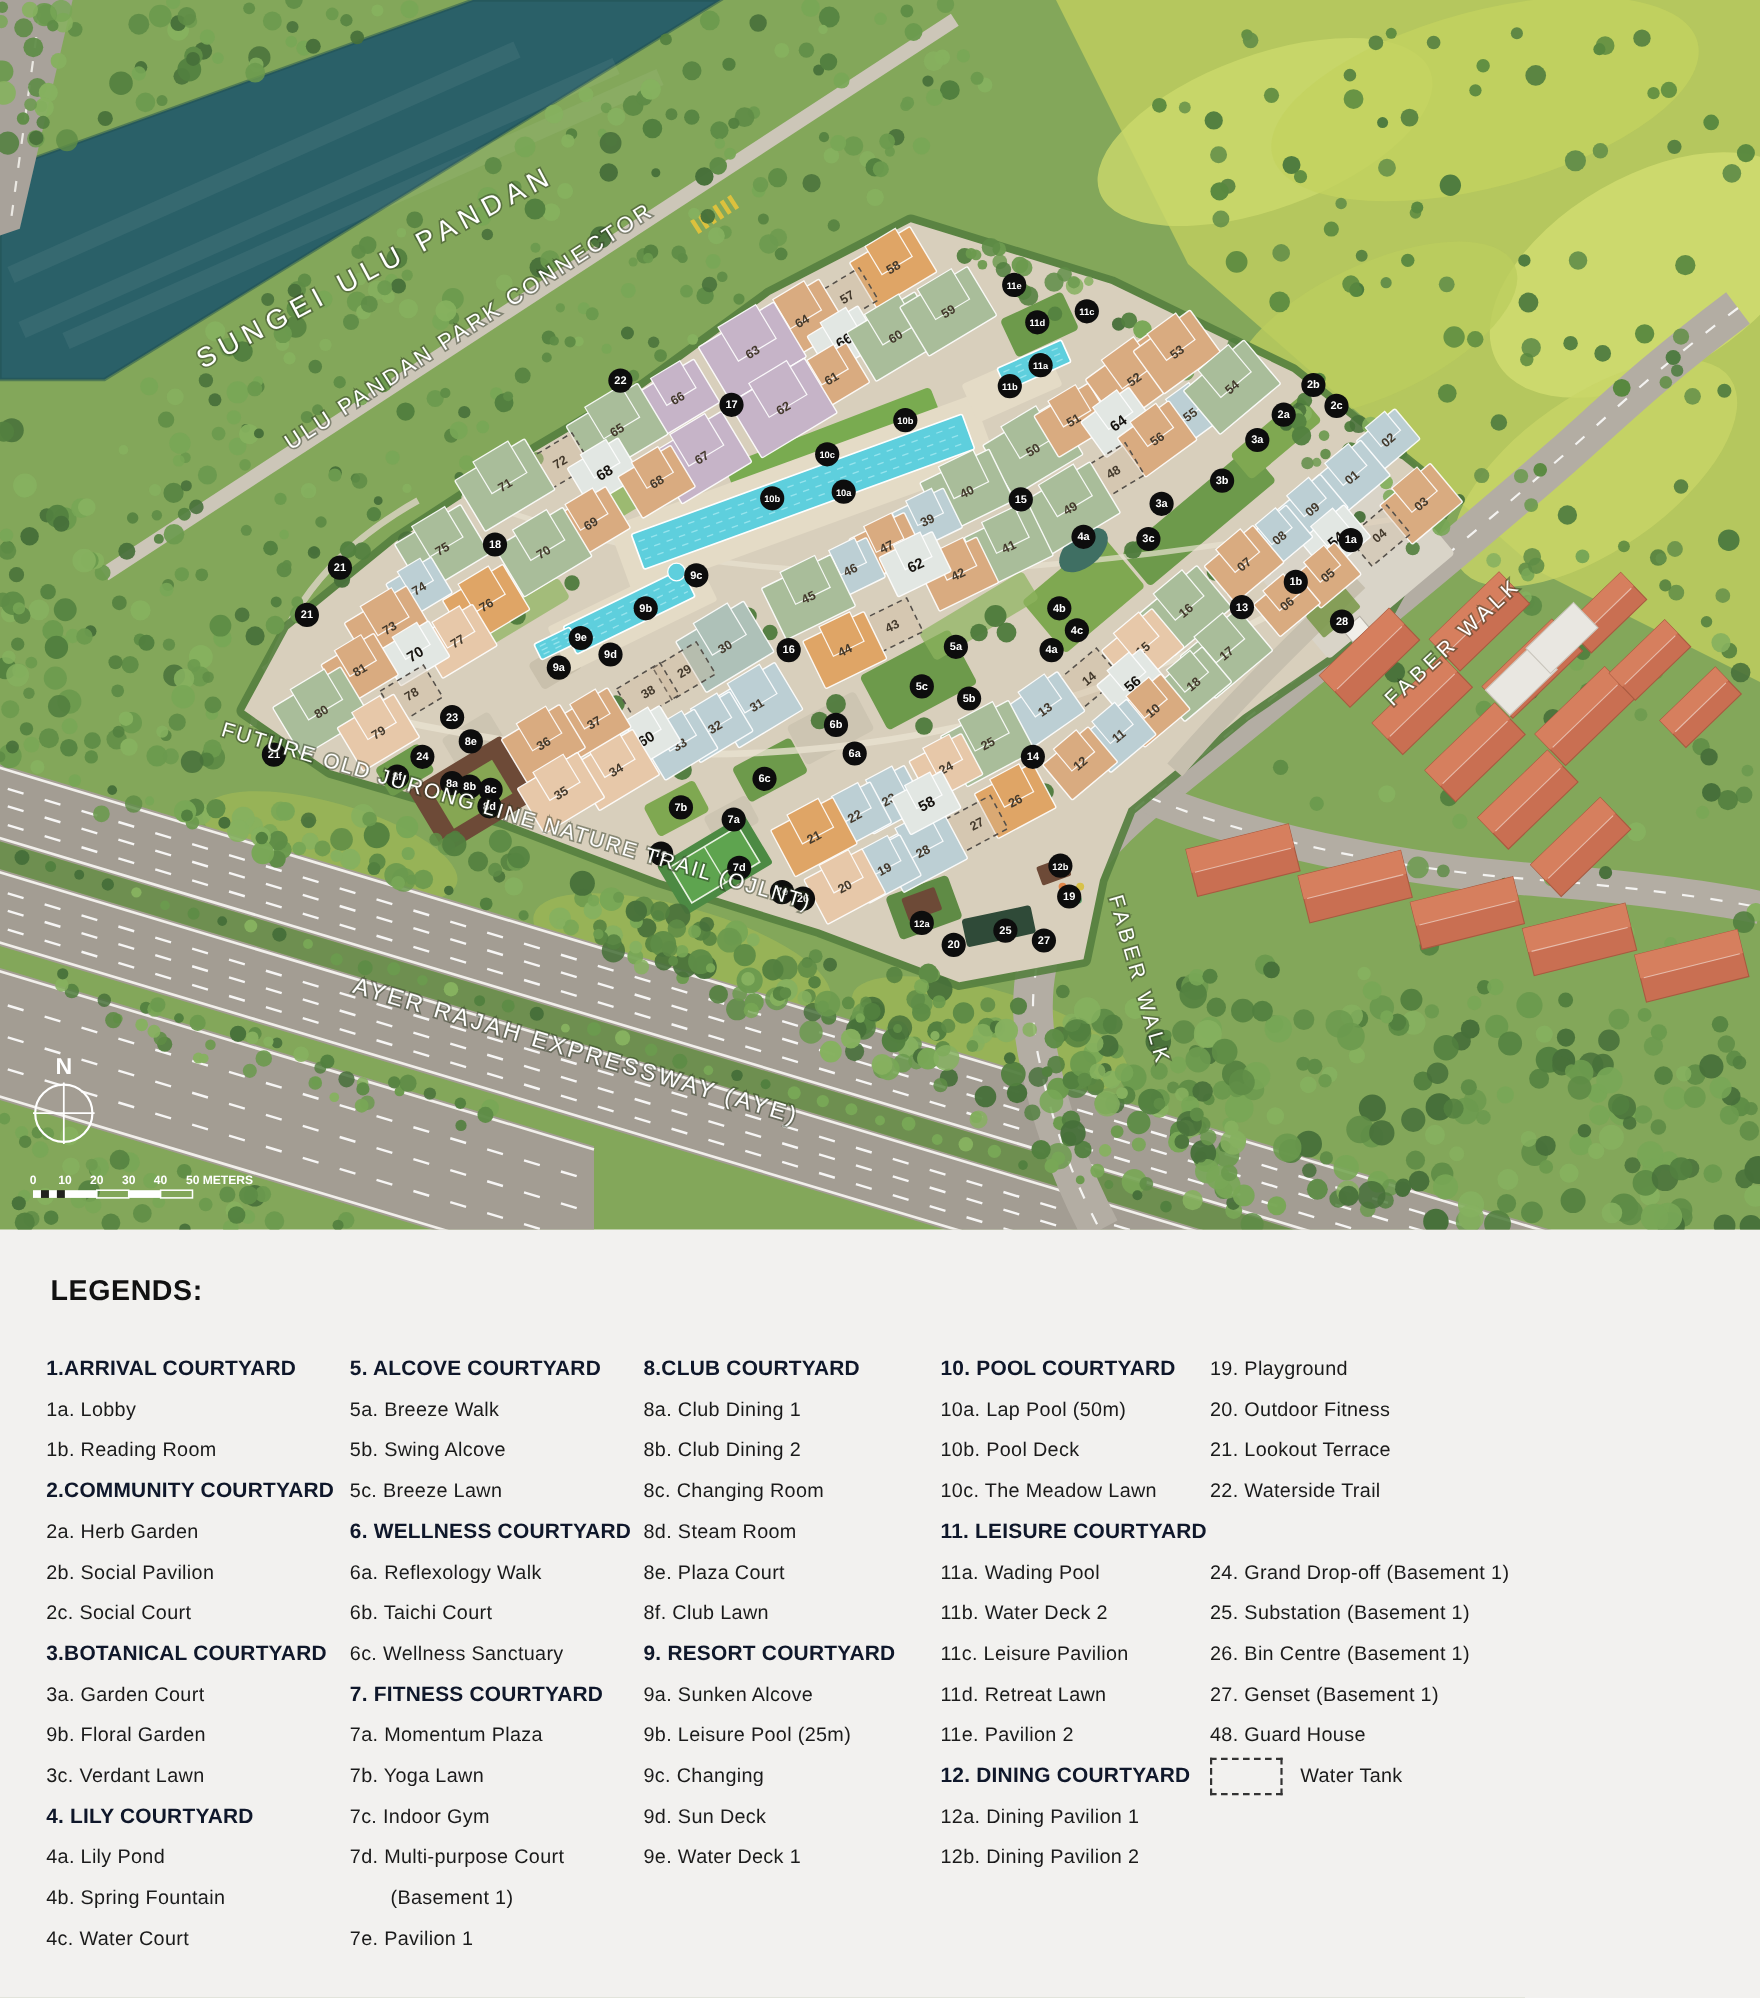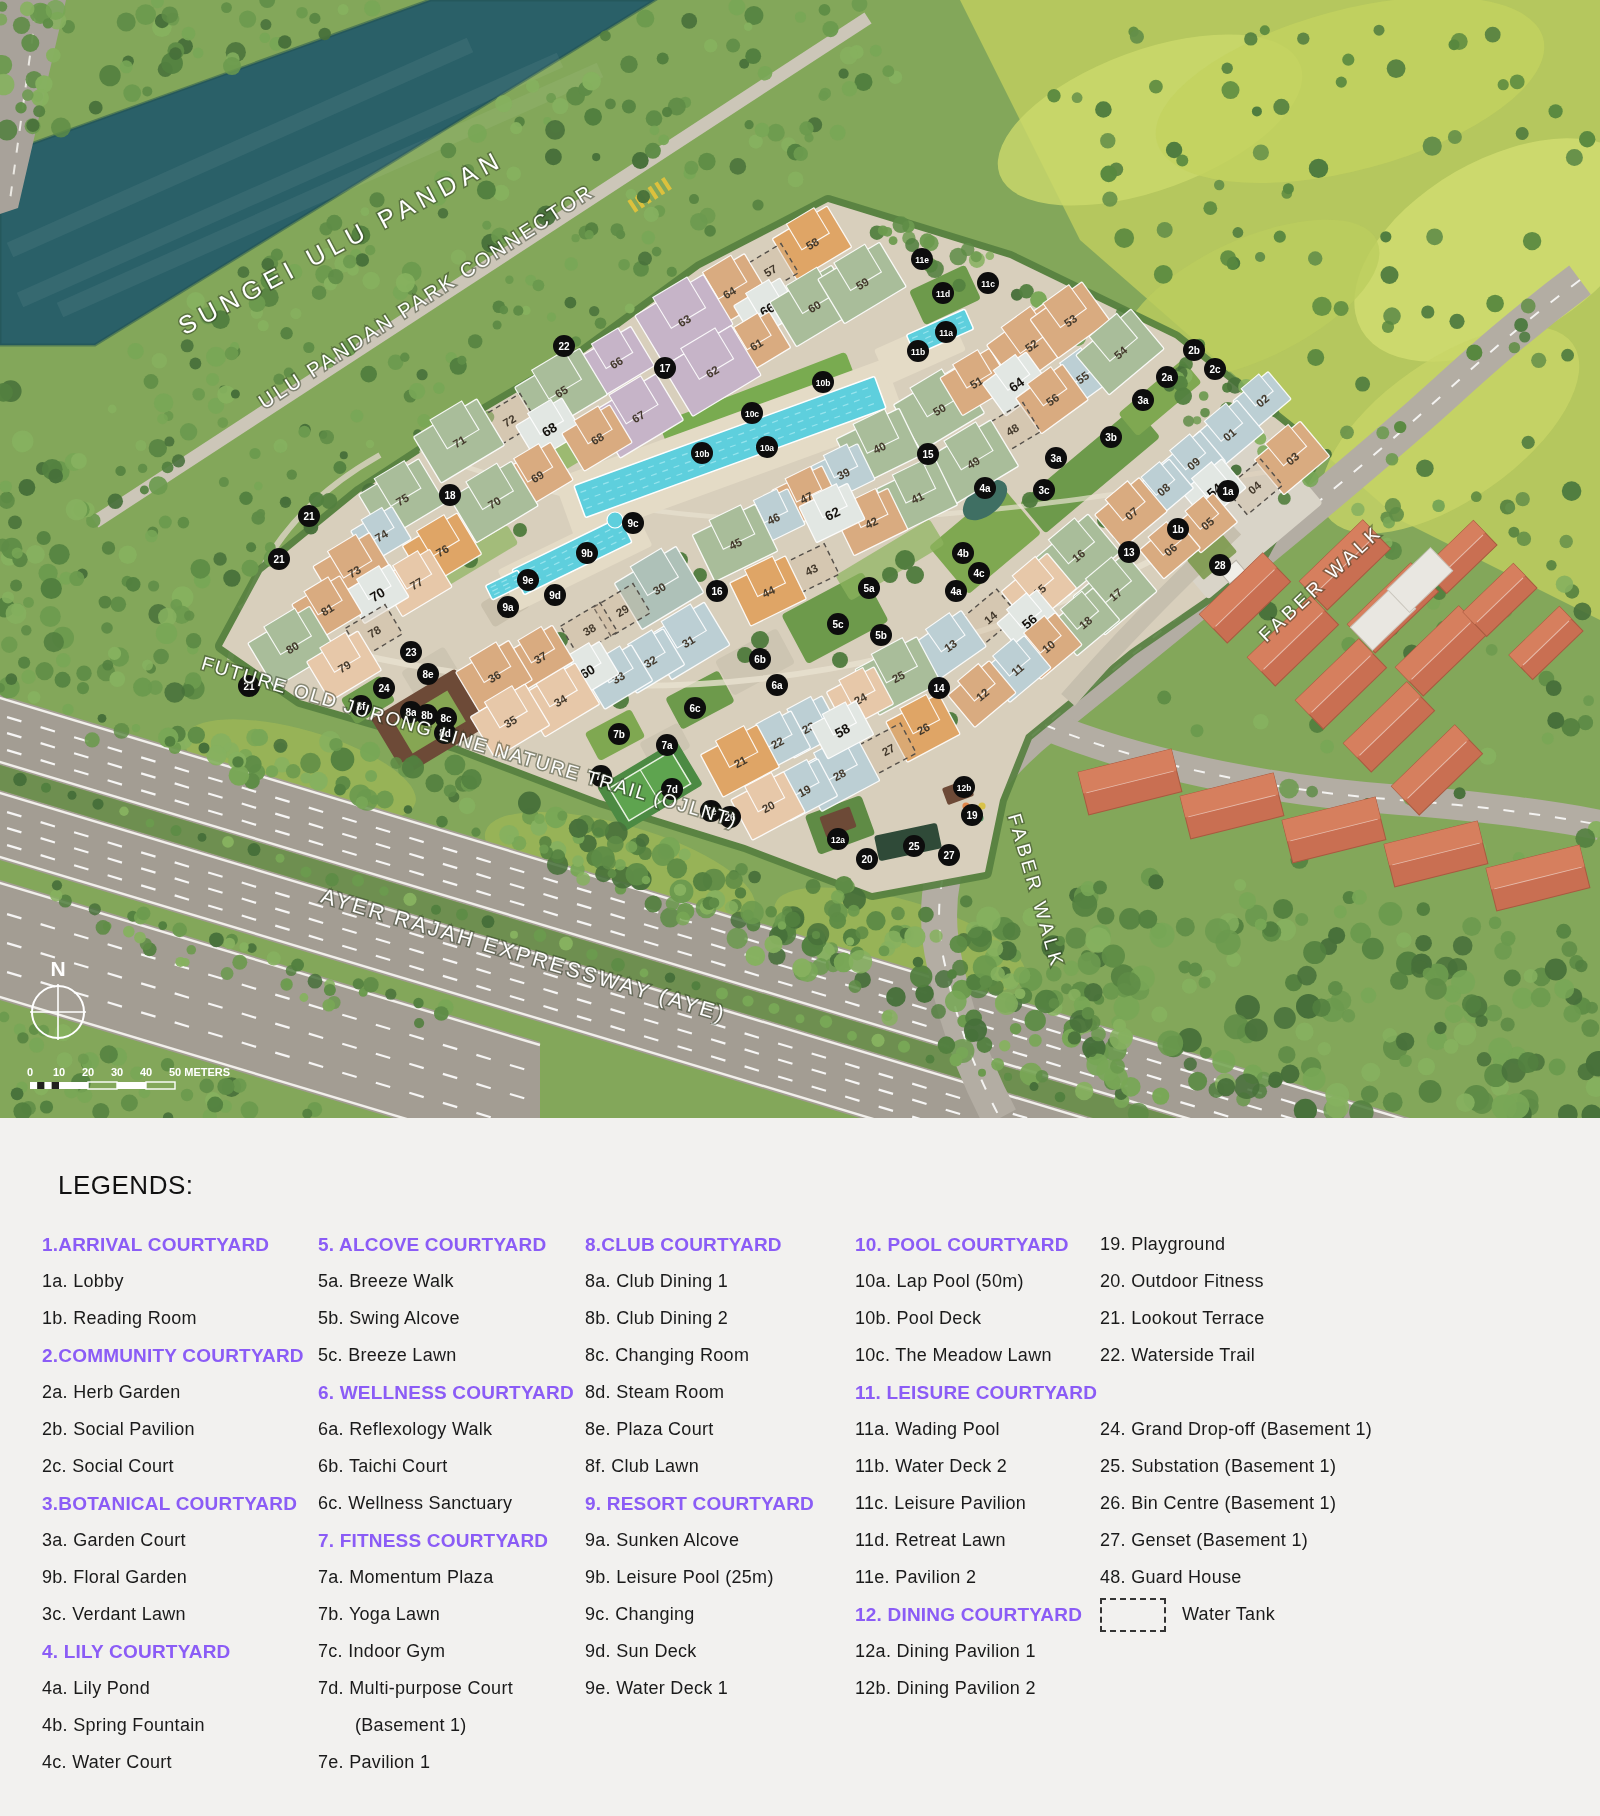--- a/index.html
+++ b/index.html
@@ -1,25 +1,25 @@
 <!DOCTYPE html>
 <html><head>
 <meta charset="utf-8">
 <style>
   html,body{margin:0;padding:0;background:#e8e6e3;}
   .page{position:relative;width:1600px;height:1816px;background:#f2f1ef;font-family:"Liberation Sans",sans-serif;overflow:hidden;}
   .map{position:absolute;left:0;top:0;width:1600px;height:1118px;}
   svg{display:block;font-family:"Liberation Sans",sans-serif;}
   .legend{position:absolute;left:0;top:1118px;width:1600px;height:698px;background:#f2f1ef;}
-  .legend-title{position:absolute;left:42px;top:36px;margin:16px;font-size:26px;font-weight:400;letter-spacing:.5px;color:#111;}
+  .legend-title{position:absolute;left:42px;top:36px;margin:4px;font-size:26px;font-weight:700;letter-spacing:.5px;color:#111;}
   .cols{position:absolute;left:42px;top:108px;display:flex;}
   .col{display:flex;flex-direction:column;}
   .col1{width:276px}.col2{width:267px}.col3{width:270px}.col4{width:245px}.col5{width:440px}
   .li{height:37px;display:flex;align-items:center;font-size:18px;color:#1a1a1a;letter-spacing:.3px;white-space:nowrap;}
-  .li.h{font-weight:800;font-size:19px;color:#8b5cf6;letter-spacing:.2px;}
+  .li.h{font-weight:800;font-size:19px;color:#0f172a;letter-spacing:.2px;}
   .li.sub{padding-left:37px;}
   .li.gap{visibility:hidden;}
   .wt-box{width:62px;height:30px;border:2px dashed #333;margin-right:16px;flex:0 0 auto;background:transparent;}
 </style>
 </head>
 <body>
 
 <div class="page">
   <div class="map">
     <svg id="mapsvg" width="1600" height="1118" viewBox="0 0 1600 1118">

